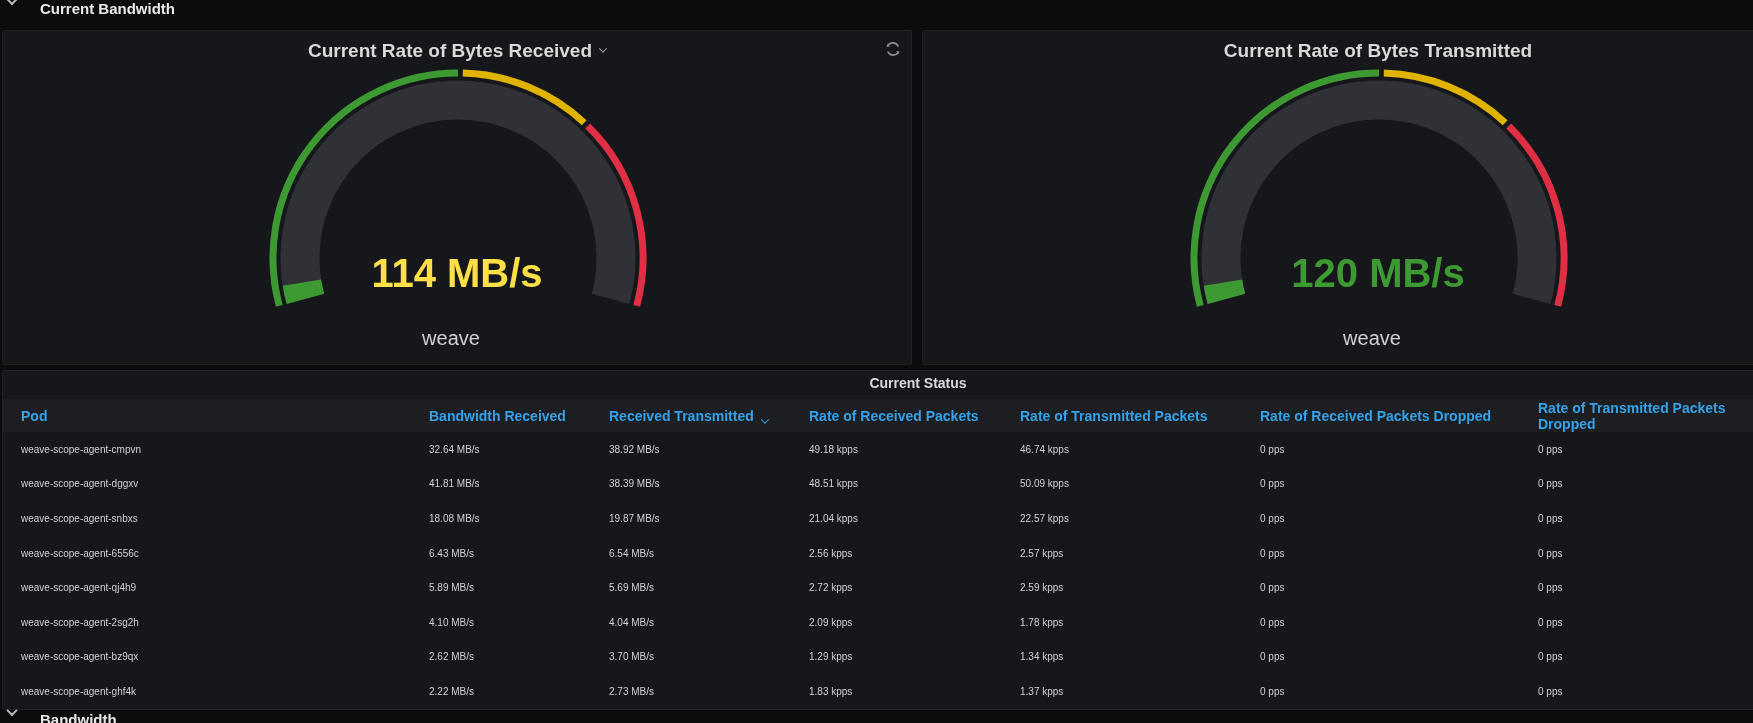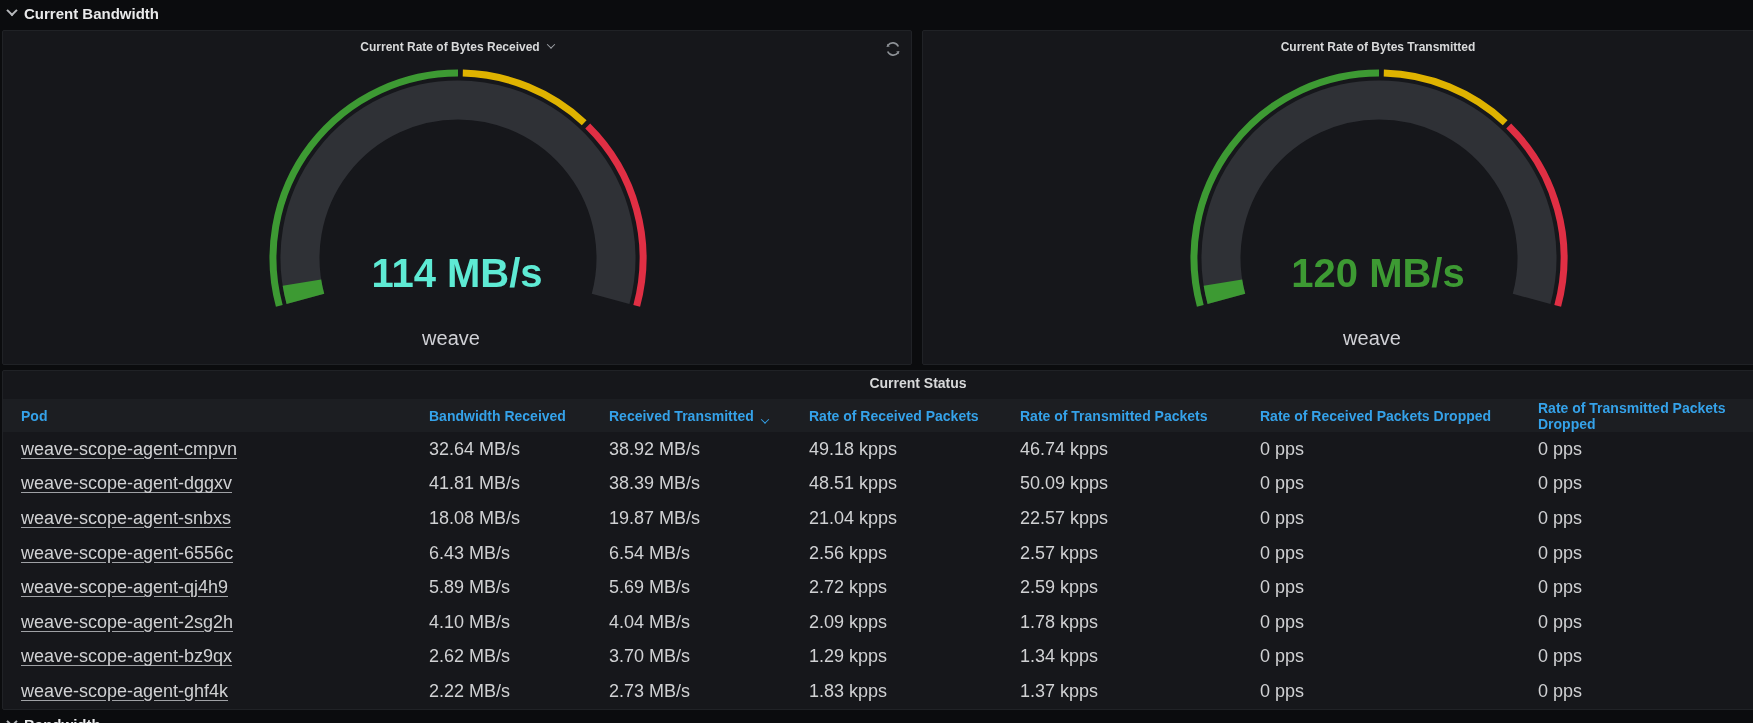--- a/index.html
+++ b/index.html
@@ -1,30 +1,30 @@
 <!DOCTYPE html>
 <html><head>
 <meta charset="utf-8">
 <style>
   html,body{margin:0;padding:0;background:#0b0c0e;}
   .app{position:relative;width:1753px;height:723px;background:#0b0c0e;overflow:hidden;
        font-family:"Liberation Sans",sans-serif;-webkit-font-smoothing:antialiased;}
 
   
-  .section-header{position:absolute;left:0;display:flex;align-items:center;gap:8px;height:26px;
+  .section-header{position:absolute;left:0;display:flex;gap:24px;height:26px;
                   color:#e9eaeb;font-size:15px;font-weight:700;padding-left:8px;}
   .chev{display:inline-block;width:6px;height:6px;border-right:2px solid currentColor;
         border-bottom:2px solid currentColor;transform:rotate(45deg) translate(-1px,-1px);}
   .chev.small{width:5px;height:5px;border-width:1.6px;}
   .section-header .chev{color:#b7b9bc;margin-top:-3px;}
 
   
   .panel{position:absolute;background:#16171b;border:1px solid #202226;border-radius:2px;box-sizing:border-box;}
   .panel-title{position:absolute;top:9px;left:0;right:0;display:flex;justify-content:center;align-items:center;
-               gap:8px;color:#d8d9da;font-size:12px;font-weight:700;}
+               gap:8px;color:#d8d9da;font-size:19px;font-weight:700;}
   .panel-title .chev{color:#9fa3a8;margin-top:-2px;}
 
   #gauge1{left:2px;top:30px;width:910px;height:335px;}
   #gauge2{left:922px;top:30px;width:912px;height:335px;}
   .gauge-svg{position:absolute;left:265px;top:33px;width:380px;height:250px;}
   #gauge2 .gauge-svg{left:266px;}
   .gauge-value{position:absolute;left:0;right:0;top:218px;text-align:center;
                font-size:40px;line-height:48px;font-weight:600;}
   .gauge-label{position:absolute;left:0;right:12px;top:295px;text-align:center;
                color:#d0d1d6;font-size:20px;line-height:24px;font-weight:400;}
@@ -35,21 +35,21 @@
   #table-panel{left:2px;top:370px;width:1832px;height:340px;}
   .table-title{position:absolute;top:4px;left:0;right:0;text-align:center;color:#d8d9da;
                font-size:14px;font-weight:700;}
   .tgrid{position:absolute;left:0;top:28px;right:0;}
   .thead,.trow{display:grid;grid-template-columns:408px 180px 200px 211px 240px 278px 240px;
                padding-left:18px;align-items:center;}
   .thead{height:33px;background:#1c1e22;}
   .th{color:#35a2e9;font-size:14px;font-weight:600;display:flex;align-items:flex-end;gap:8px;}
   .th .chev{color:#35a2e9;margin-top:-2px;}
   .trow{height:34.6px;}
-  .tcell{color:#d0d1d3;font-size:18px;white-space:nowrap;overflow:hidden;}
+  .tcell{color:#d0d1d3;font-size:10px;white-space:nowrap;overflow:hidden;}
   .pod-link{color:#d0d1d3;text-decoration:underline;text-underline-offset:3px;
             text-decoration-color:#9fa1a5;cursor:pointer;width:max-content;}
 </style>
 </head>
 <body>
 
 <div class="app">
 
   <div class="section-header" style="top:0;">
     <span class="chev"></span>
@@ -69,21 +69,21 @@
         <polygon points="19.1,14.2 15.5,14.8 17.9,17.7" fill="#8d9196"></polygon>
       </svg>
     </div>
     <svg class="gauge-svg" viewBox="0 0 380 250">
       <path d="M 37.4 234.9 A 158 158 0 1 1 342.6 234.9" fill="none" stroke-width="39" stroke="#2f3136"></path>
       <path d="M 37.4 234.9 A 158 158 0 0 1 33.9 218.7" fill="none" stroke-width="39" stroke="#3d9a33"></path>
       <path d="M 11.3 241.9 A 185 185 0 0 1 190 9" fill="none" stroke-width="7" stroke="#3d9a33"></path>
       <path d="M 194.8 9.1 A 185 185 0 0 1 316.2 58.7" fill="none" stroke-width="7" stroke="#dfb300"></path>
       <path d="M 319.7 62 A 185 185 0 0 1 368.7 241.9" fill="none" stroke-width="7" stroke="#e02f44"></path>
     </svg>
-    <div class="gauge-value" style="color:#5eead4;">114 MB/s</div>
+    <div class="gauge-value" style="color:#fde047;">114 MB/s</div>
     <div class="gauge-label">weave</div>
   </div>
 
   <div class="panel" id="gauge2">
     <div class="panel-title">
       <span>Current Rate of Bytes Transmitted</span>
     </div>
     <svg class="gauge-svg" viewBox="0 0 380 250">
       <path d="M 37.4 234.9 A 158 158 0 1 1 342.6 234.9" fill="none" stroke-width="39" stroke="#2f3136"></path>
       <path d="M 37.4 234.9 A 158 158 0 0 1 33.9 218.7" fill="none" stroke-width="39" stroke="#3d9a33"></path>

